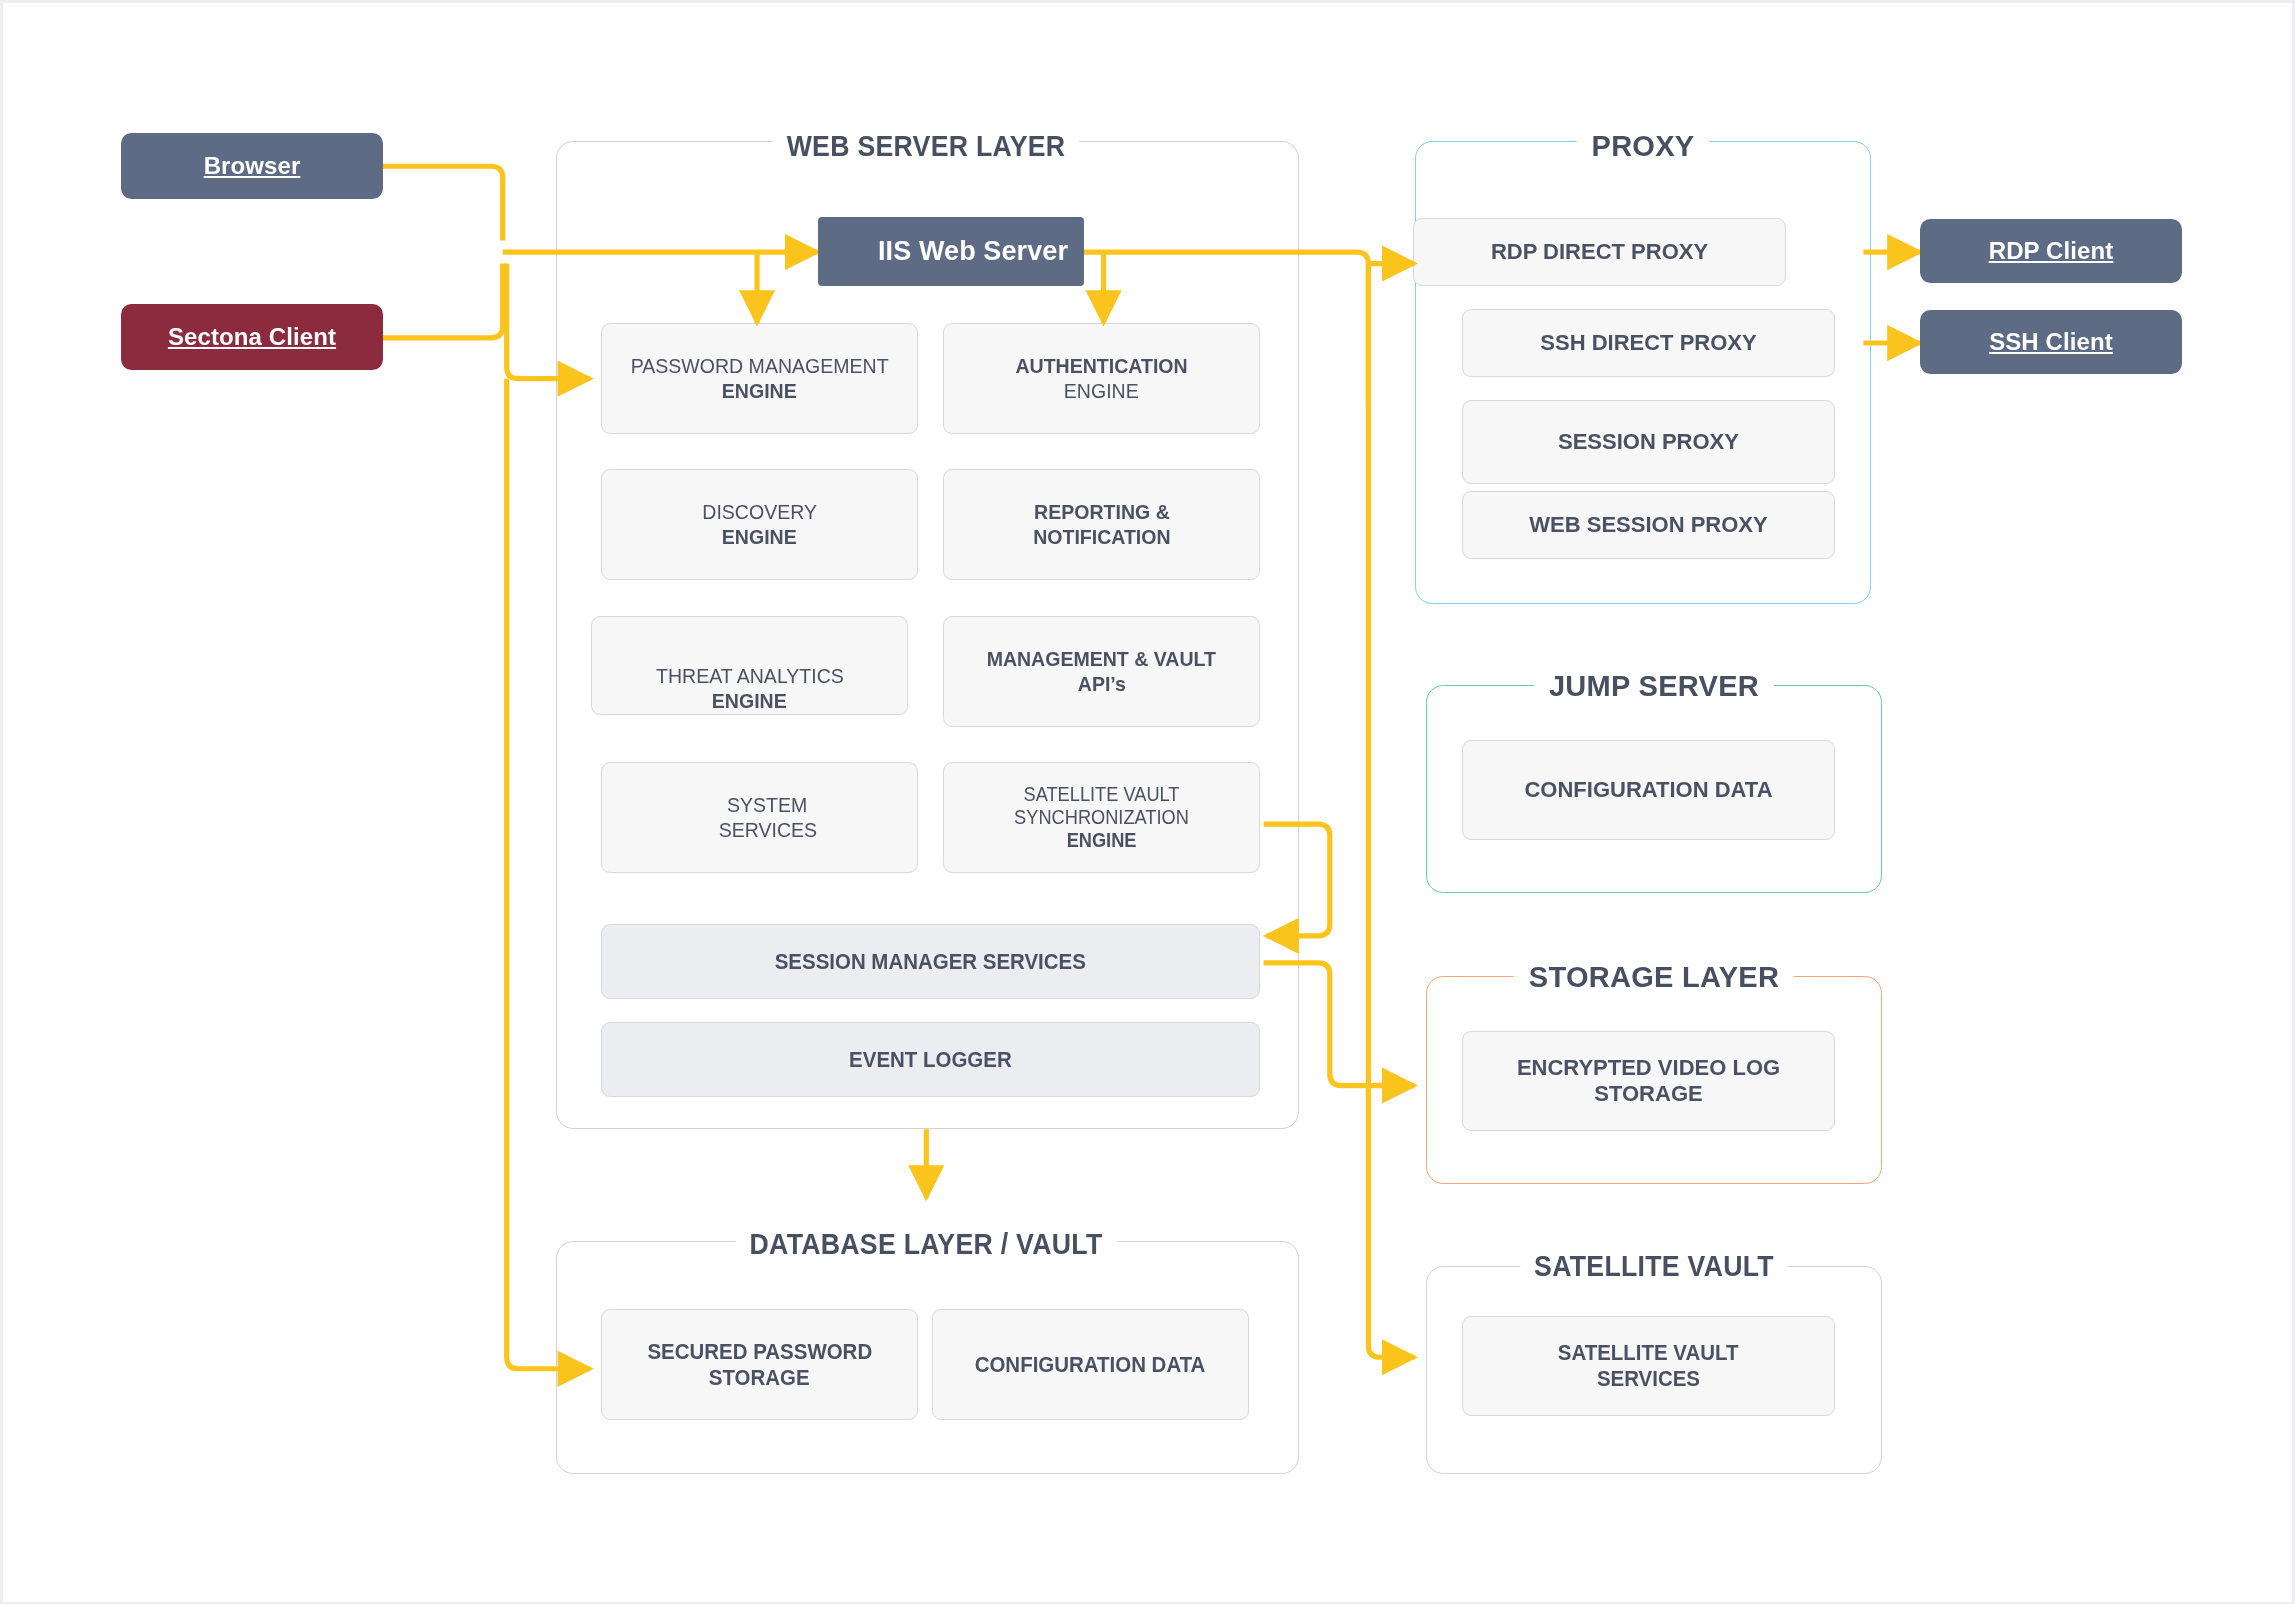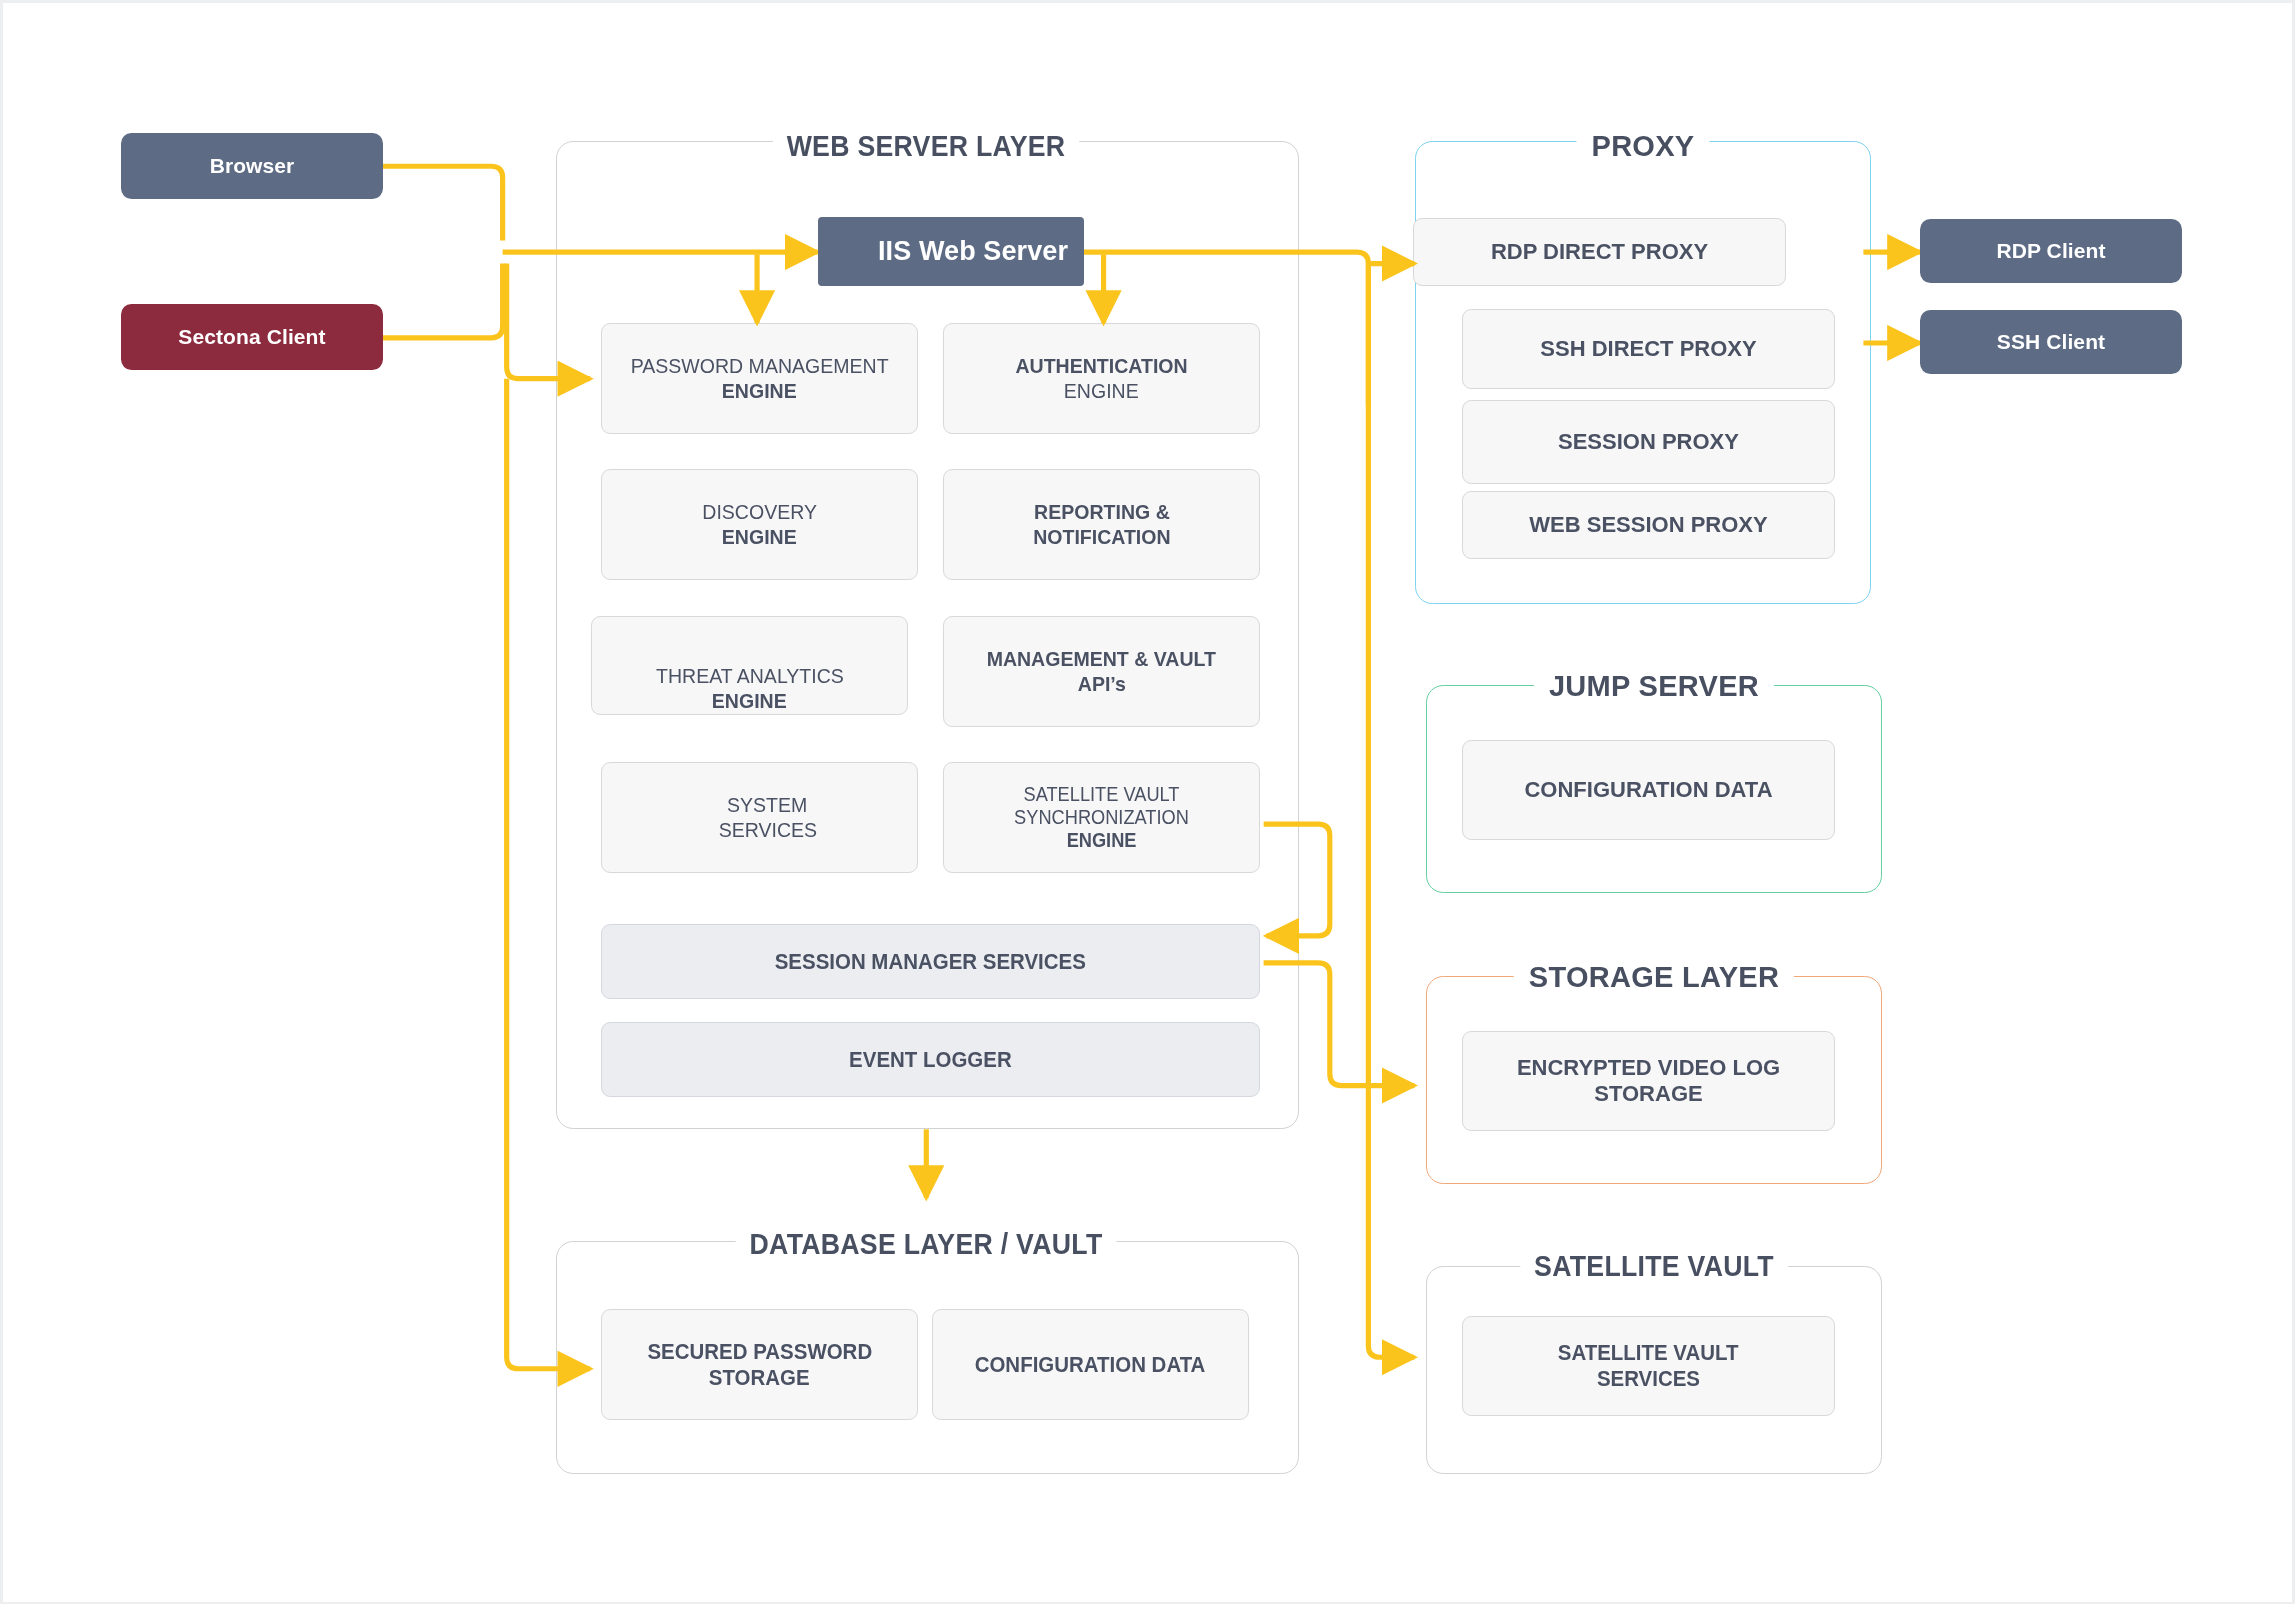--- a/index.html
+++ b/index.html
@@ -14,21 +14,21 @@
   }
   #wires{position:absolute;left:0;top:0;width:2295px;height:1605px;pointer-events:none;z-index:3;}
 
   
   .pill{
     position:absolute;border-radius:10.4px;display:flex;align-items:center;justify-content:center;
     color:#ffffff;font-weight:bold;letter-spacing:0.1px;z-index:4;
   }
   .pill.slate{background:#5d6b84;}
   .pill.maroon{background:#8d2b3e;}
-  .pill.big{font-size:21px;}
+  .pill.big{font-size:24px;text-decoration:underline;}
 
   
   .panel{
     position:absolute;border-radius:17.3px;background:transparent;box-sizing:border-box;z-index:1;
   }
   .panel.gray{border:1.7px solid #d0d2d4;}
   .panel.blue{border:1.7px solid #7dd3f0;}
   .panel.green{border:1.7px solid #64cfa0;}
   .panel.orange{border:1.7px solid #f0a878;}
 
@@ -165,21 +165,21 @@
   <div class="card shaded" style="left:598px;top:1019px;width:659px;height:75px;">
     <span class="f38 t-bold cond">EVENT LOGGER</span>
   </div>
 
   <div class="panel blue" style="left:1412px;top:138px;width:456px;height:463px;"></div>
   <div class="panel-title" style="left:1640px;top:143px;">PROXY</div>
 
   <div class="card" style="left:1410px;top:215px;width:373px;height:68px;">
     <span class="f38 t-bold">RDP DIRECT PROXY</span>
   </div>
-  <div class="card" style="left:1459px;top:306px;width:373px;height:80px;">
+  <div class="card" style="left:1459px;top:306px;width:373px;height:68px;">
     <span class="f38 t-bold">SSH DIRECT PROXY</span>
   </div>
   <div class="card" style="left:1459px;top:397px;width:373px;height:84px;">
     <span class="f38 t-bold">SESSION PROXY</span>
   </div>
   <div class="card" style="left:1459px;top:488px;width:373px;height:68px;">
     <span class="f38 t-bold">WEB SESSION PROXY</span>
   </div>
 
   <div class="panel green" style="left:1423px;top:682px;width:456px;height:208px;"></div>

